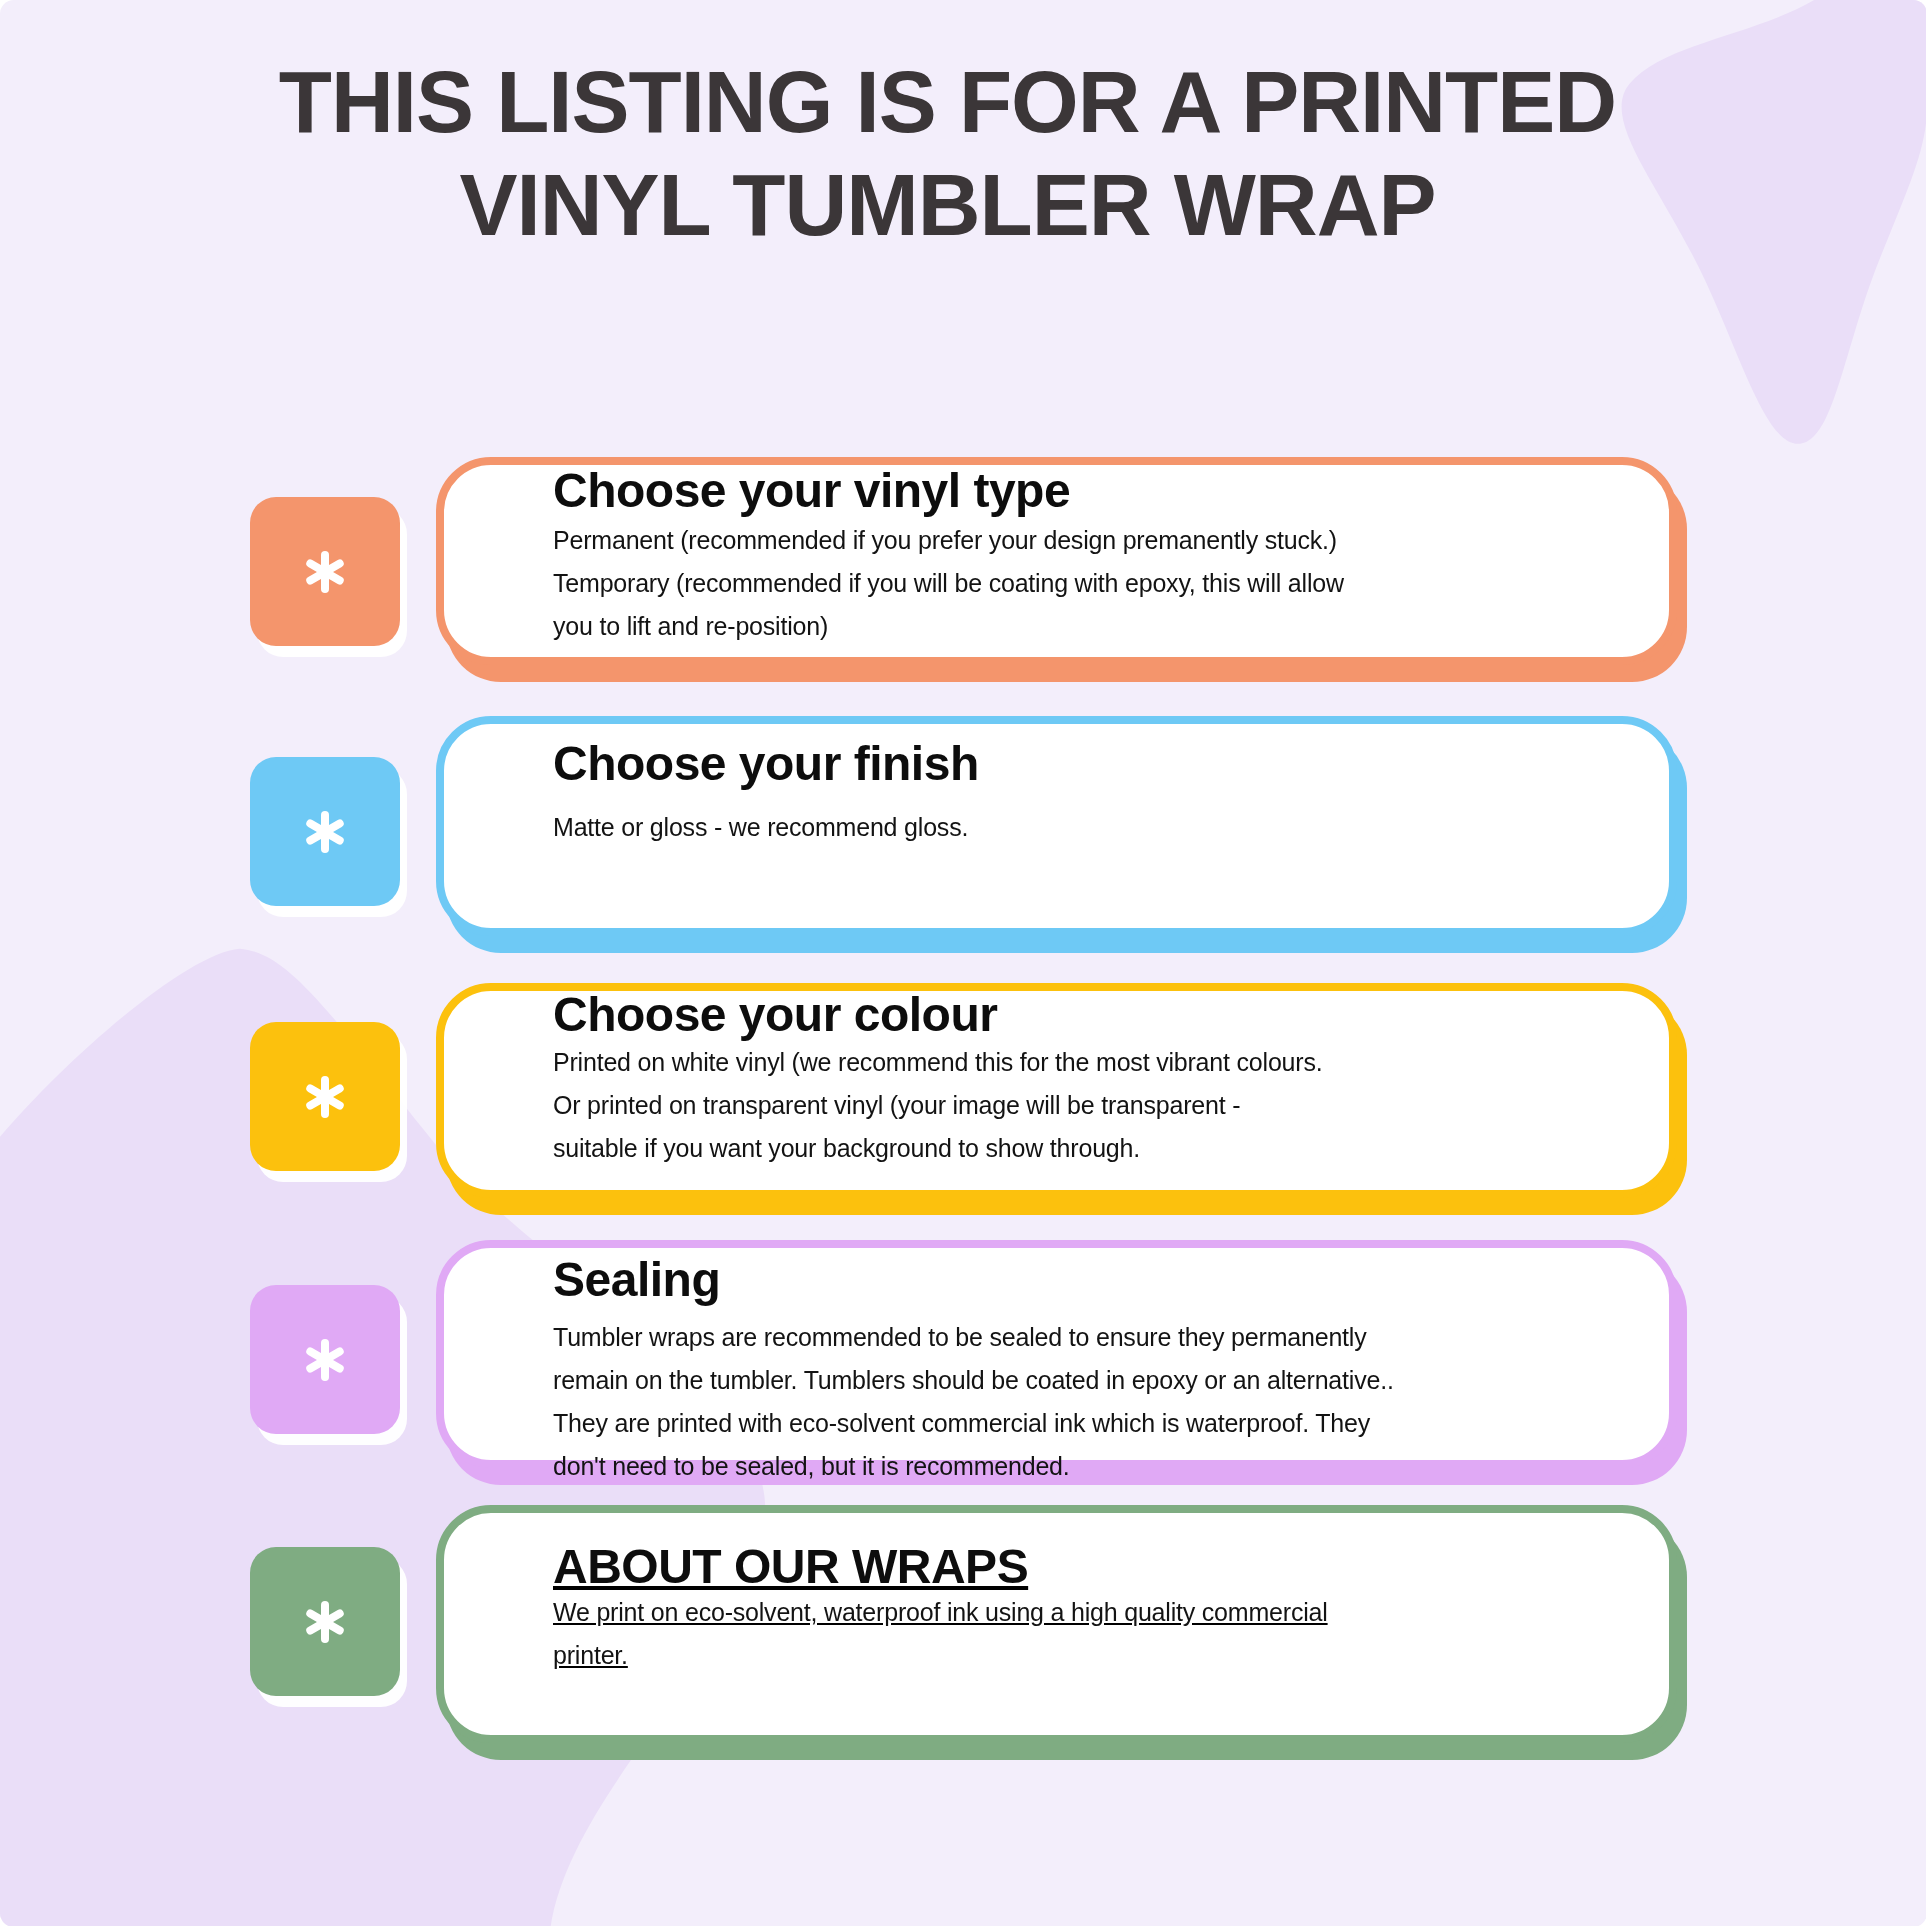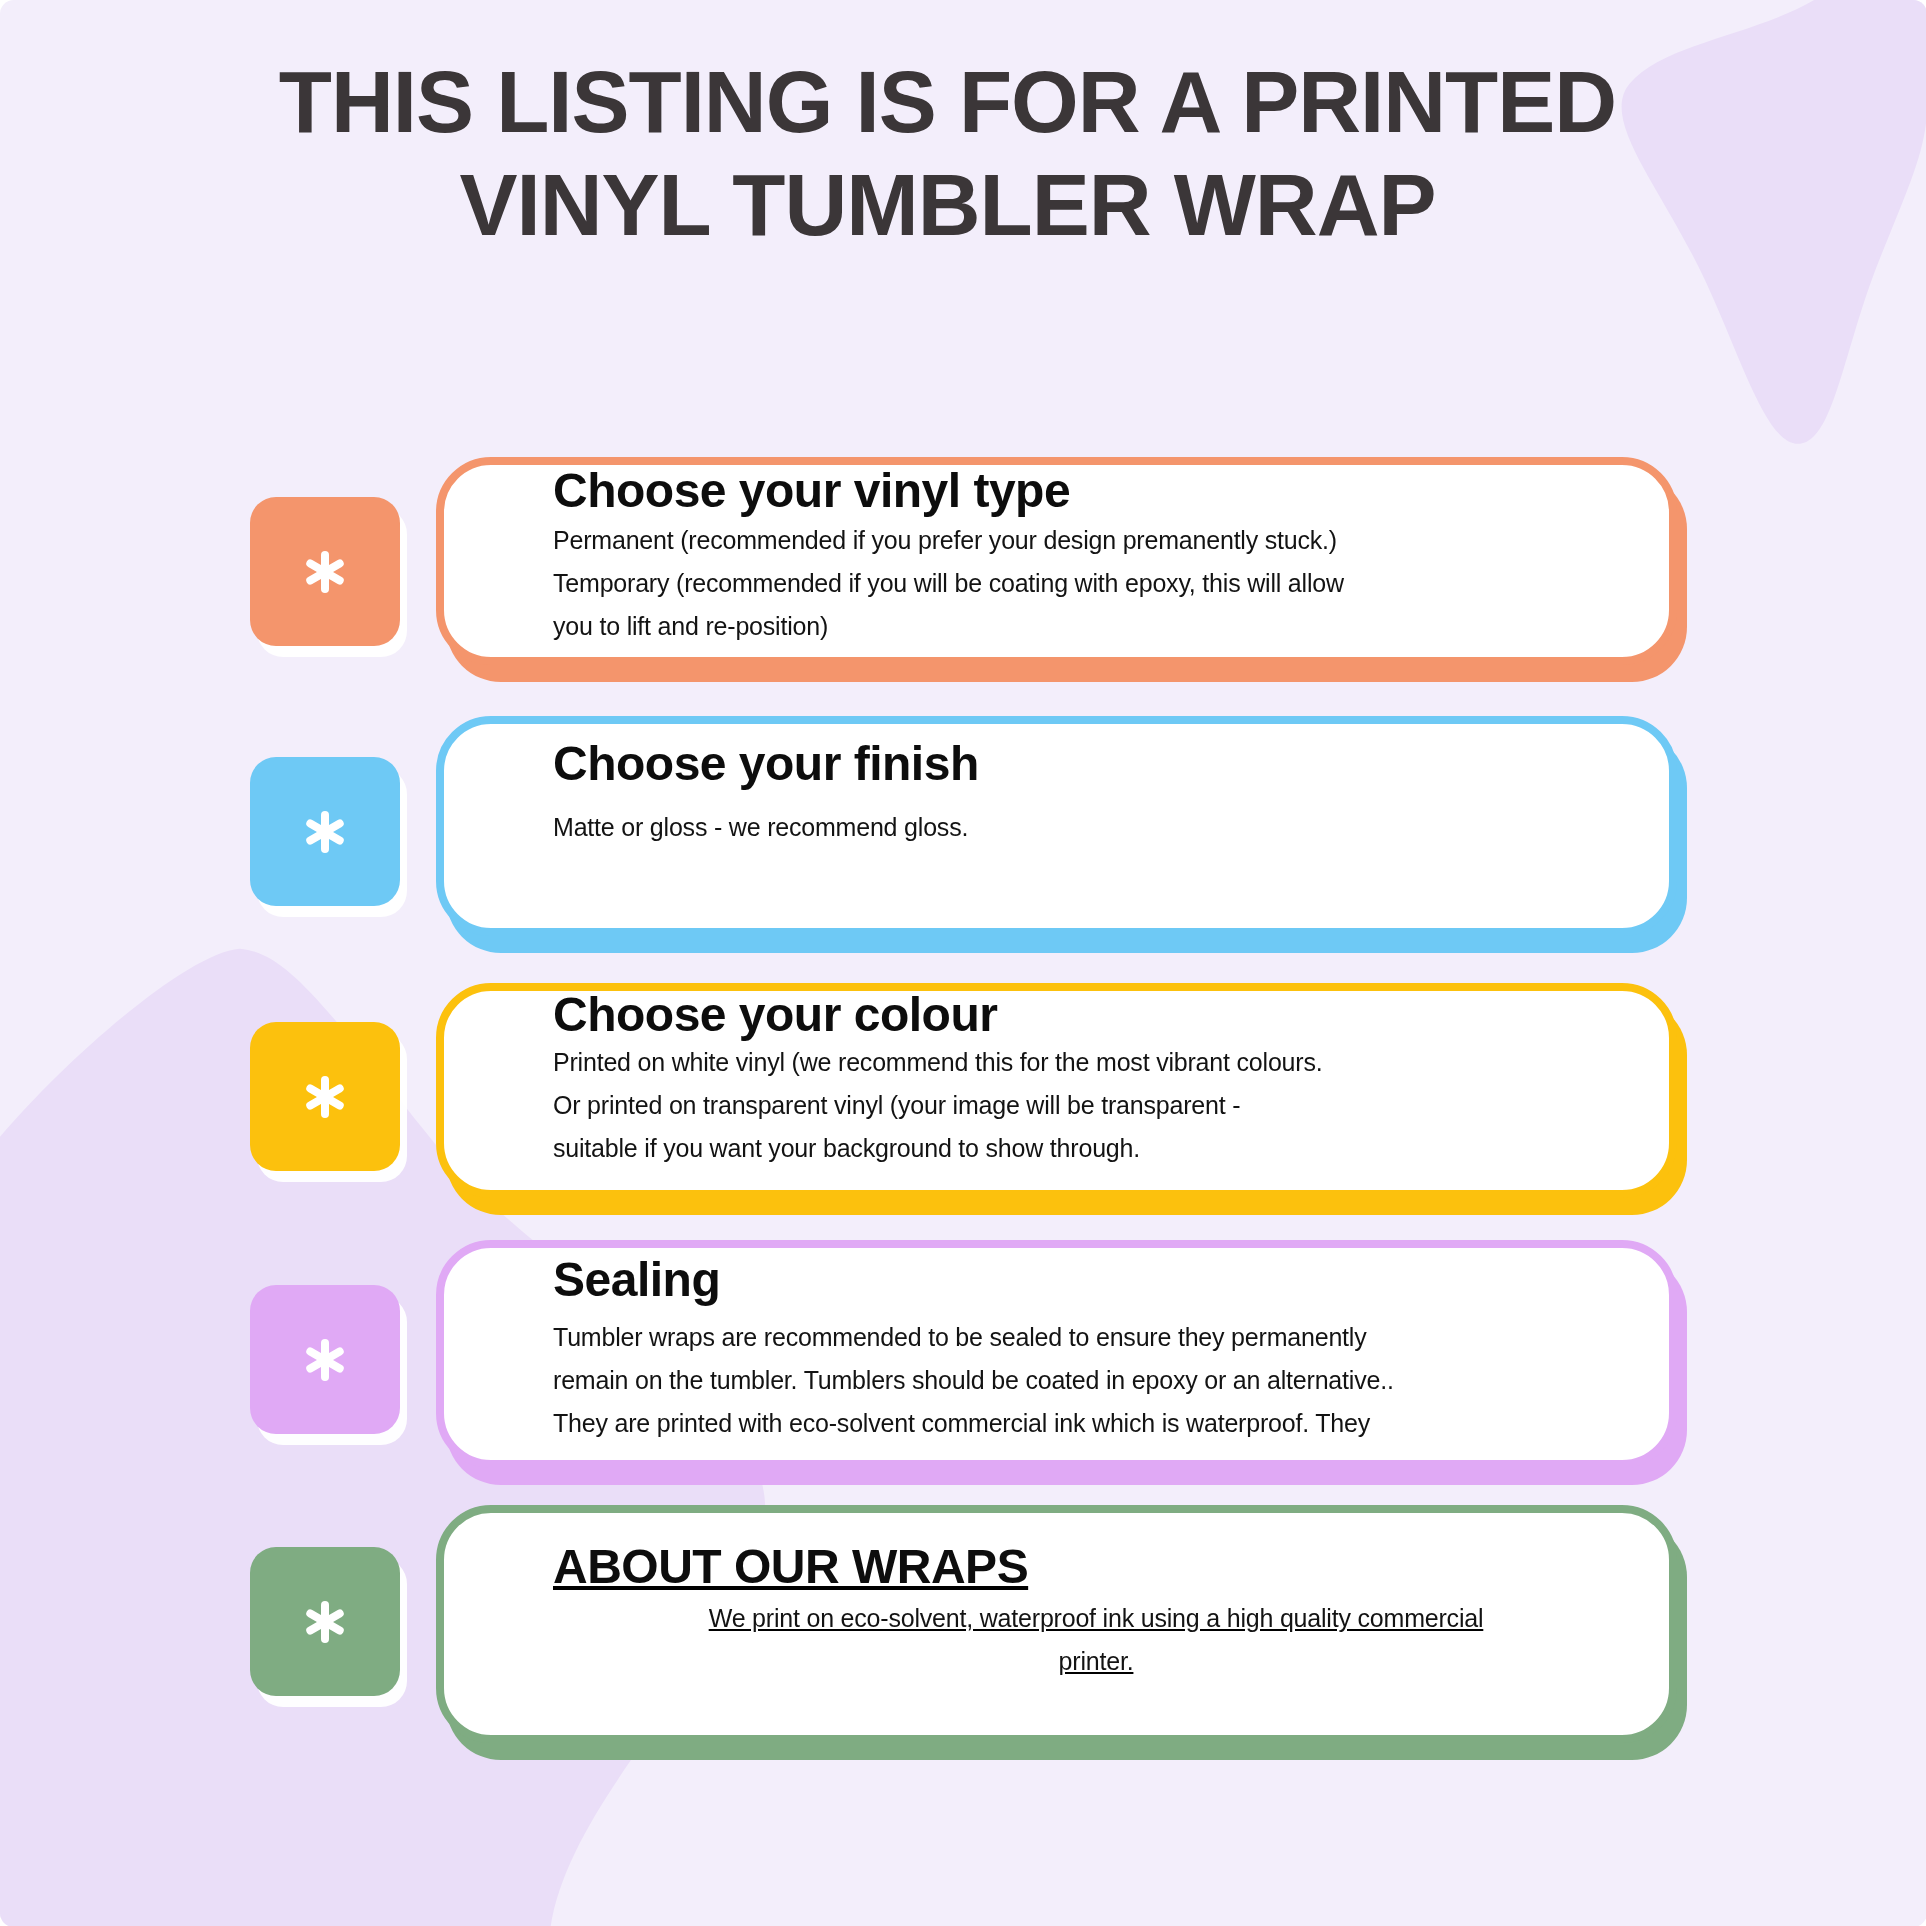--- a/index.html
+++ b/index.html
@@ -66,21 +66,21 @@
     margin:0;
     font-size:48px;line-height:48px;font-weight:800;
     letter-spacing:-0.5px;
     color:#0D0D0D;
   }
   .card .body{margin:0;}
   .row1 .body{margin-top:4px;}
   .row2 .body{margin-top:18px;}
   .row3 .body{margin-top:2px;}
   .row4 .body{margin-top:12px;}
-  .row5 .body{margin-top:6px;text-align:center;}
+  .row5 .body{}
   .bline{
     font-size:25px;line-height:43px;
     letter-spacing:-0.2px;
     color:var(--body-text,#131313);
     white-space:nowrap;
   }
 </style>
 </head>
 <body>
 
@@ -160,20 +160,21 @@
             <rect x="20" y="3" width="8" height="42" rx="4" transform="rotate(120 24 24)"></rect>
           </g>
         </svg>
     </div>
     <div class="card">
       <h2>Sealing</h2>
       <div class="body">
         <div class="bline">Tumbler wraps are recommended to be sealed to ensure they permanently</div>
         <div class="bline">remain on the tumbler. Tumblers should be coated in epoxy or an alternative..</div>
         <div class="bline">They are printed with eco-solvent commercial ink which is waterproof. They</div>
+        <div class="bline">don't need to be sealed, but it is recommended.</div>
       </div>
     </div>
   </div>
 
   <div class="row row5" style="--accent: #7FAC82;">
     <div class="badge">
       <svg viewBox="0 0 48 48">
           <g>
             <rect x="20" y="3" width="8" height="42" rx="4"></rect>
             <rect x="20" y="3" width="8" height="42" rx="4" transform="rotate(60 24 24)"></rect>

